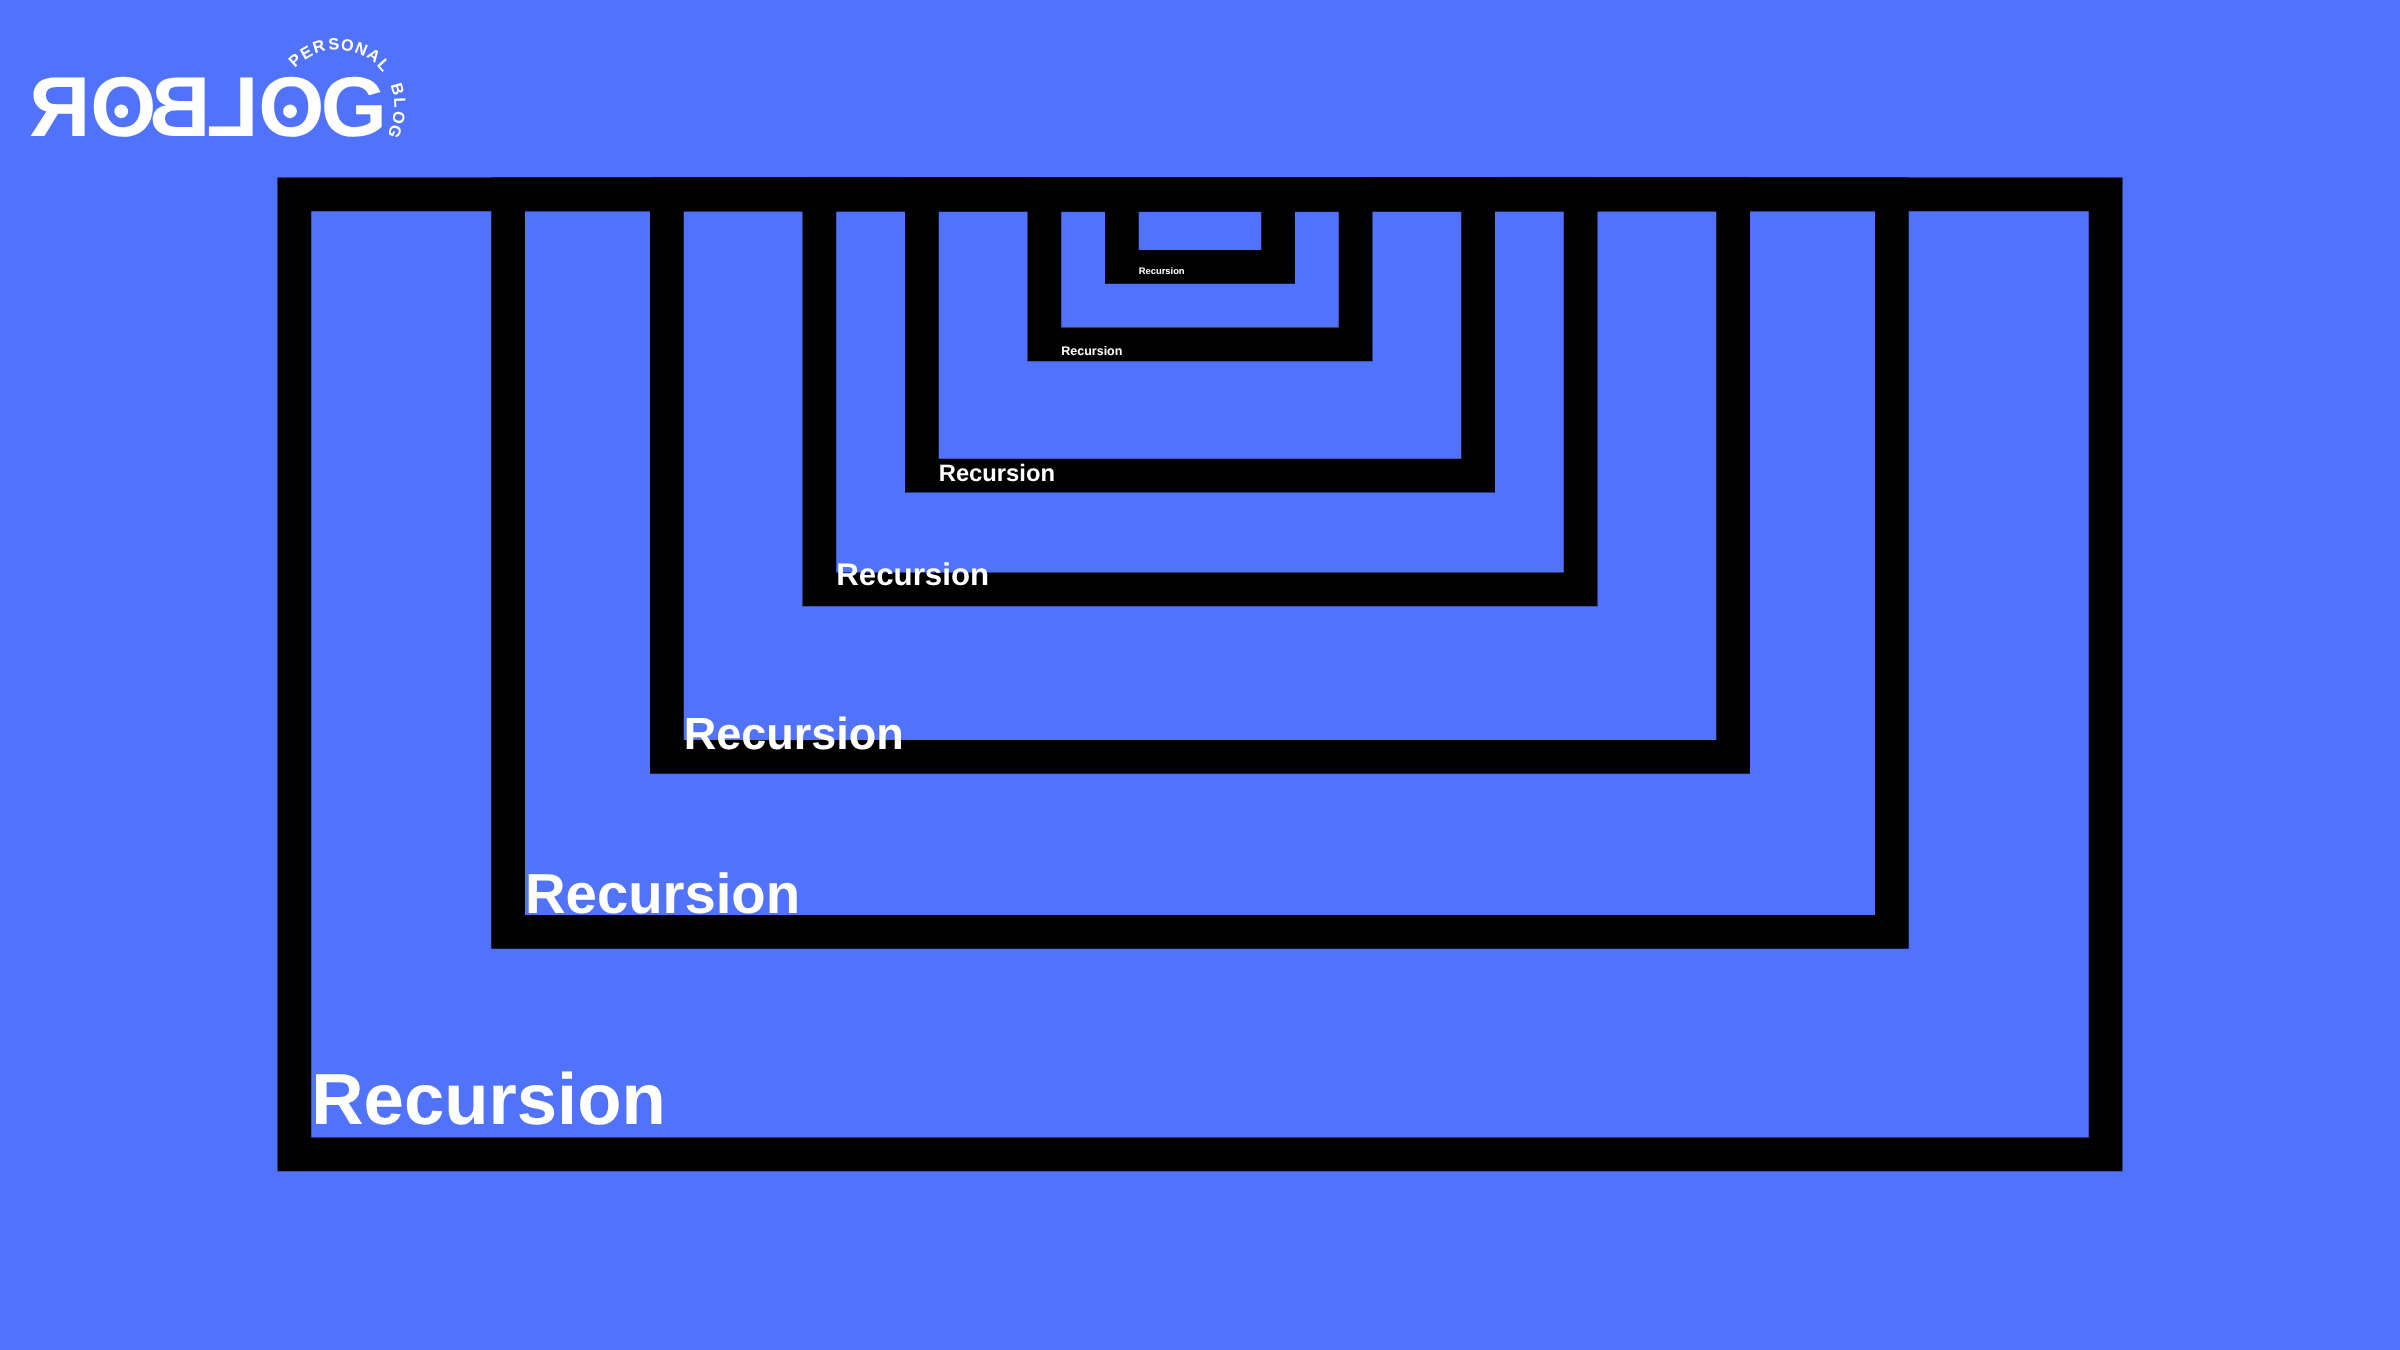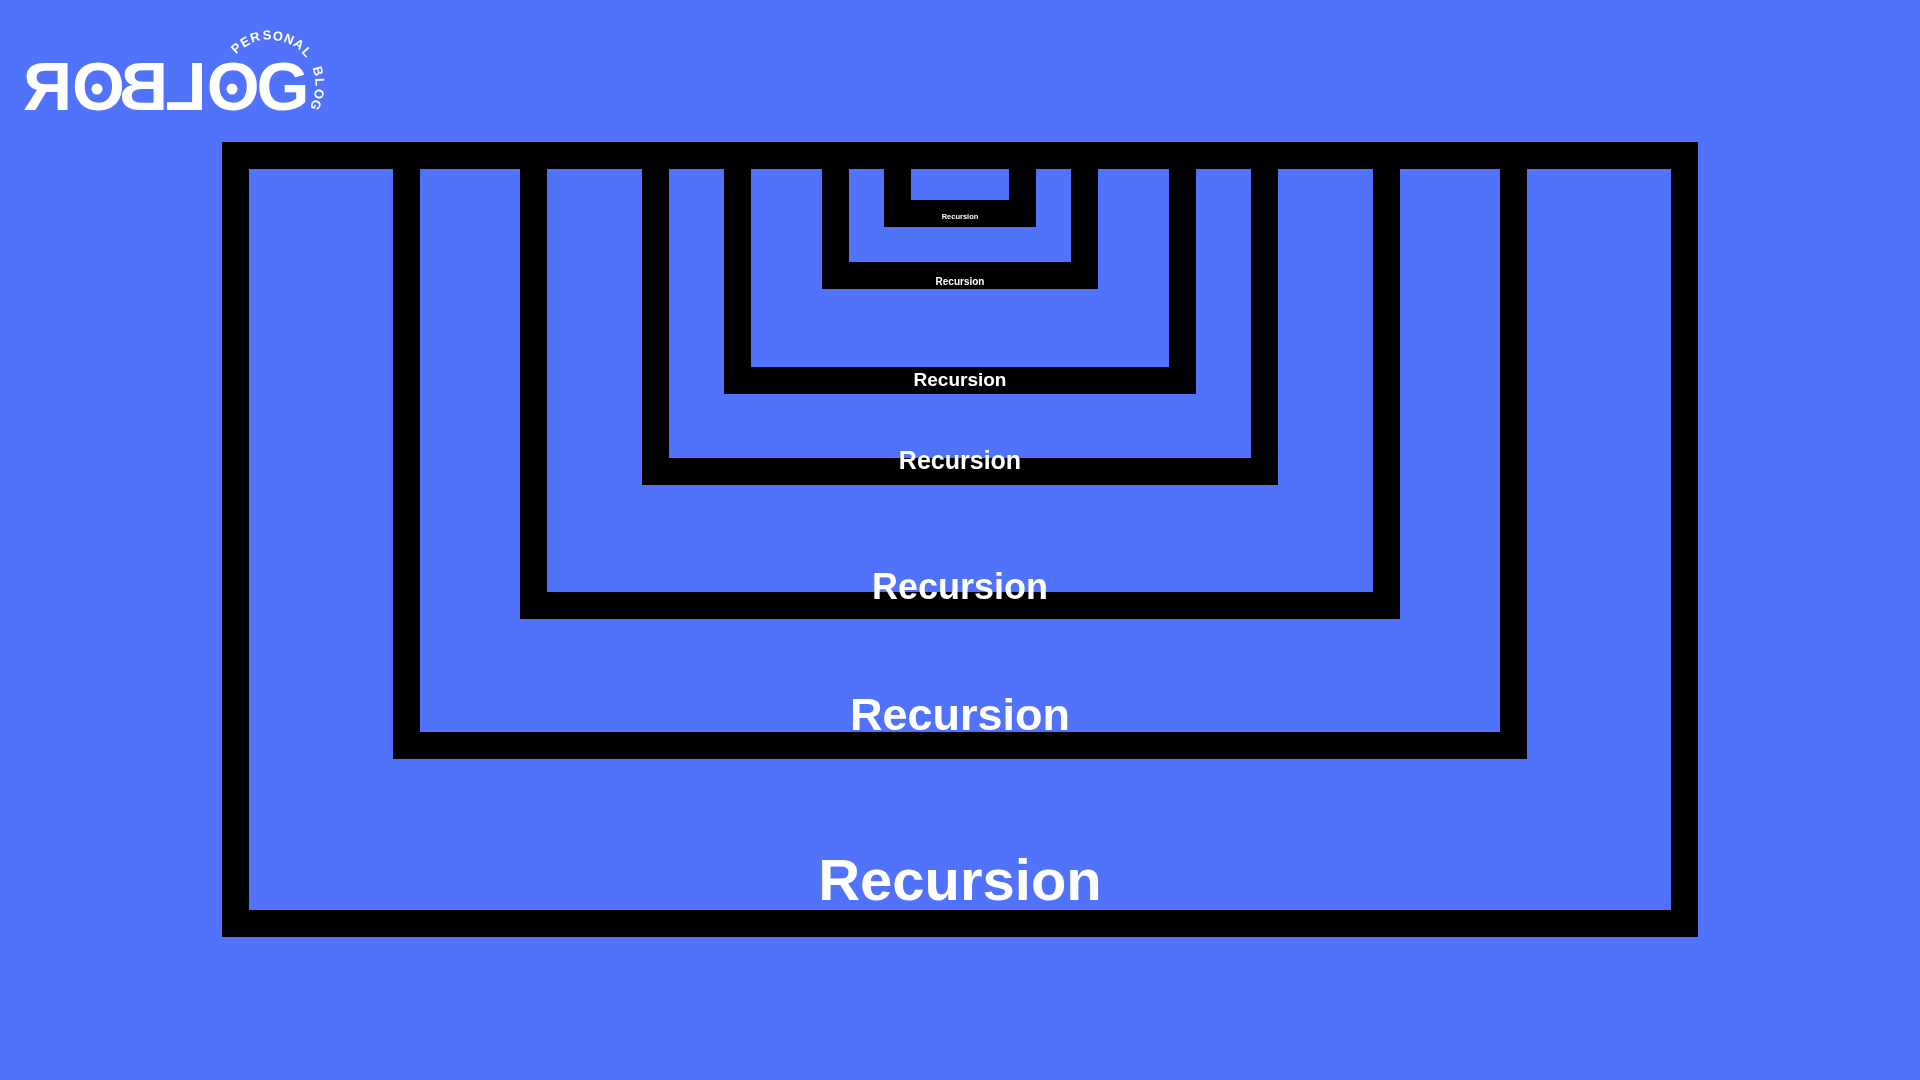--- a/index.html
+++ b/index.html
@@ -33,21 +33,21 @@
 
   
   .art { position: absolute; inset: 0; }
   .frame {
     position: absolute; top: 142px;
     border: 27px solid #000000;
     background: transparent;
   }
   .frame-label {
     position: absolute; left: 0; right: 0;
-    text-align: center; color: #ffffff; font-weight: bold;
+    text-align: left; color: #ffffff; font-weight: bold;
     line-height: 1; white-space: nowrap;
   }
   .lv1 { left: 222px; width: 1476px; height: 795px; }
   .lv1 .frame-label { font-size: 58px; bottom: 1px; }
   .lv2 { left: 393px; width: 1134px; height: 617px; }
   .lv2 .frame-label { font-size: 45px; bottom: -5px; }
   .lv3 { left: 520px; width: 880px;  height: 477px; }
   .lv3 .frame-label { font-size: 36px; bottom: -13px; }
   .lv4 { left: 642px; width: 636px;  height: 343px; }
   .lv4 .frame-label { font-size: 25px; bottom: -15px; }

